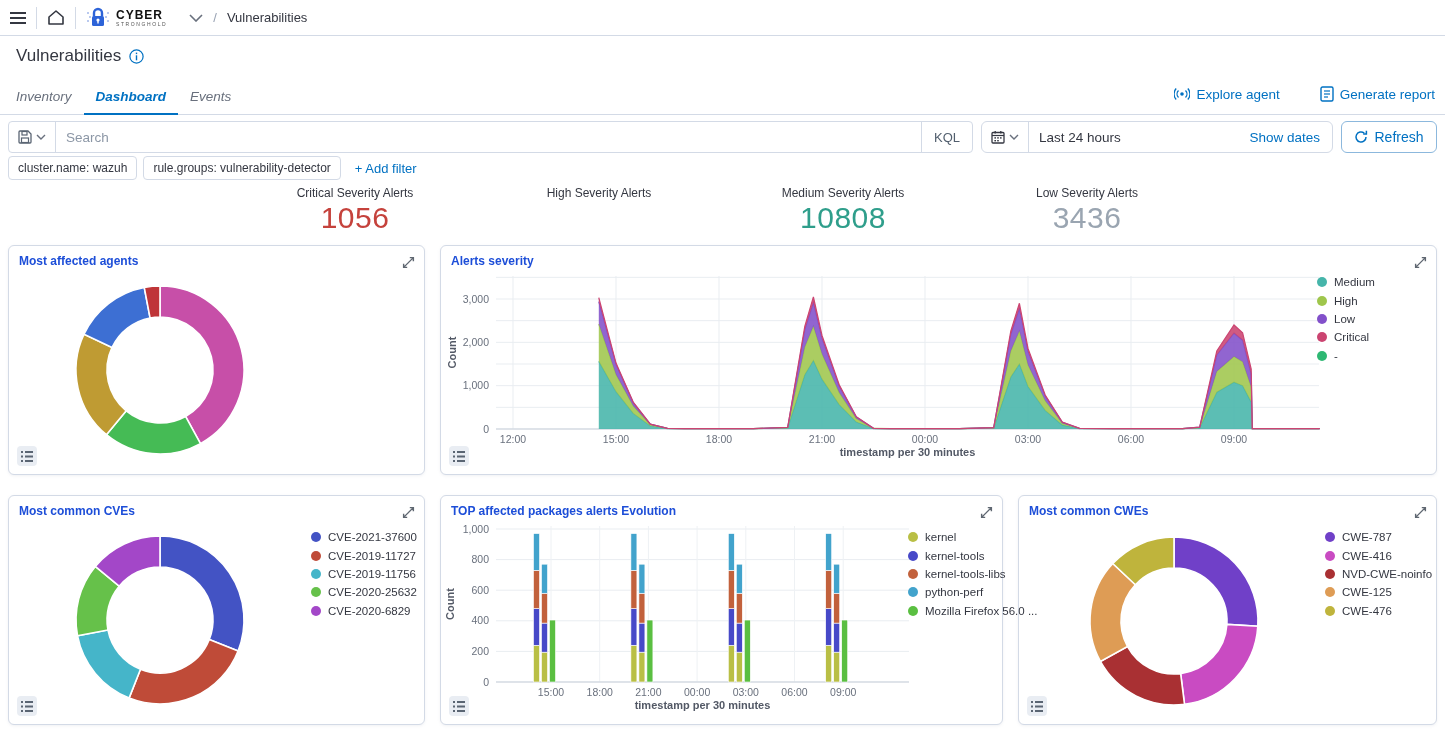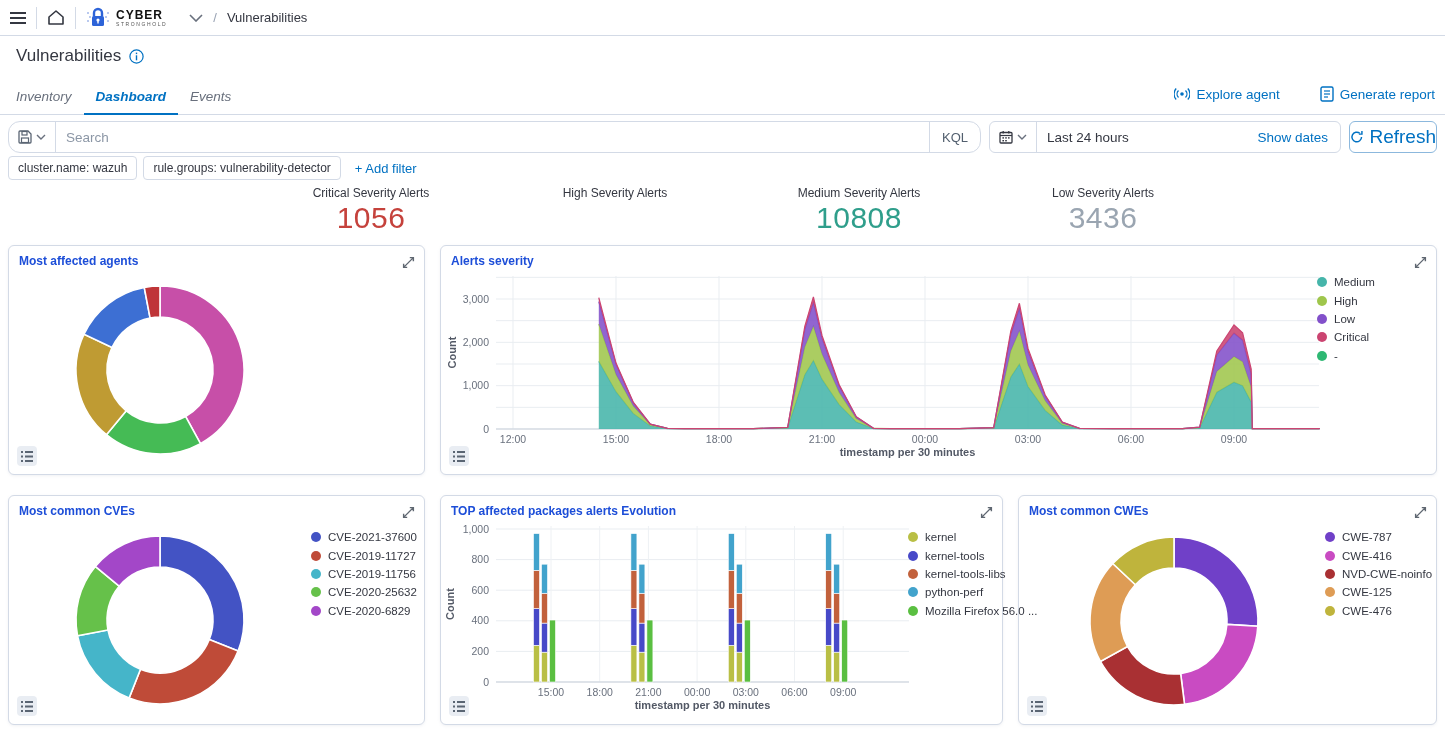--- a/index.html
+++ b/index.html
@@ -27,46 +27,46 @@
   .page-title { font-size:17px; color:#343741; }
   .tabs { position:absolute; bottom:-1px; left:4px; display:flex; }
   .tab { padding:9px 12px; font-size:13.5px; color:#69707d; cursor:pointer; border-bottom:2px solid transparent;font-style:italic; }
   .tab.active { color:#0071c2; font-weight:bold; border-bottom-color:#0071c2; }
   .head-actions { position:absolute; right:10px; bottom:12px; display:flex; gap:40px; }
   .action-link { display:flex; align-items:center; gap:6px; font-size:13.5px; color:#0071c2; cursor:pointer; }
 
   
   .query-row { position:absolute; top:121px; left:8px; width:1429px; height:32px; display:flex; gap:8px; }
   .search-box { flex:1; display:flex; align-items:center; border:1px solid #d3dae6;
-                border-radius:12px; background:#fff; height:32px; overflow:hidden; }
+                border-radius:4px; background:#fff; height:32px; overflow:hidden; }
   .save-seg { display:flex; align-items:center; gap:4px; padding:0 9px; height:100%;
               border-right:1px solid #d3dae6; cursor:pointer; }
   .search-input { flex:1; border:0; outline:0; font-size:13.5px; padding:0 10px;
                   font-family:"Liberation Sans",sans-serif; color:#343741; }
   .search-input::placeholder { color:#8c97a6; }
   .kql-seg { padding:0 12px; font-size:13px; color:#525f6e; height:100%;
              display:flex; align-items:center; border-left:1px solid #d3dae6; cursor:pointer; }
   .date-box { width:352px; display:flex; align-items:center; border:1px solid #d3dae6;
               border-radius:6px; background:#fff; height:32px; }
   .cal-seg { display:flex; align-items:center; gap:4px; padding:0 9px; height:100%;
              border-right:1px solid #d3dae6; cursor:pointer; }
   .time-range { flex:1; font-size:13.5px; color:#343741; padding:0 10px; cursor:pointer; }
   .show-dates { font-size:13.5px; color:#0071c2; padding:0 12px; cursor:pointer; white-space:nowrap; }
-  .refresh-btn { width:88px; height:32px; border:1px solid #8cb8dd; border-radius:6px; background:#fff;
-                 color:#0071c2; font-size:19px; display:flex; align-items:center; justify-content:center;
+  .refresh-btn { width:96px; height:32px; border:1px solid #8cb8dd; border-radius:6px; background:#fff;
+                 color:#0071c2; font-size:14px; display:flex; align-items:center; justify-content:center;
                  gap:6px; cursor:pointer; font-family:"Liberation Sans",sans-serif; }
 
   
   .filter-row { position:absolute; top:156px; left:8px; display:flex; align-items:center; gap:6px; }
   .pill { border:1px solid #d3dae6; border-radius:4px; background:#fff; padding:4px 9px;
           font-size:12px; color:#343741; cursor:pointer; }
   .add-filter { font-size:13px; color:#0071c2; margin-left:8px; cursor:pointer; }
 
   
-  .metrics-row { position:absolute; top:186px; left:249px; width:976px; display:flex; }
+  .metrics-row { position:absolute; top:186px; left:233px; width:976px; display:flex; }
   .metric { width:244px; text-align:center; }
   .metric-label { font-size:12px; color:#343741; margin-bottom:1px; }
   .metric-value { font-size:30px; font-weight:normal; letter-spacing:0.5px; }
 
   
   .panel { position:absolute; background:#fff; border:1px solid #d3dae6; border-radius:6px;
            box-shadow:0 1px 3px rgba(152,162,179,0.15); }
   .panel-title { position:absolute; left:10px; top:8px; font-size:12px; font-weight:bold; color:#1d4ed8; z-index:3; }
   .expand-btn { position:absolute; right:8px; top:8px; width:16px; height:16px; cursor:pointer; z-index:3;
                 display:flex; align-items:center; justify-content:center; }

